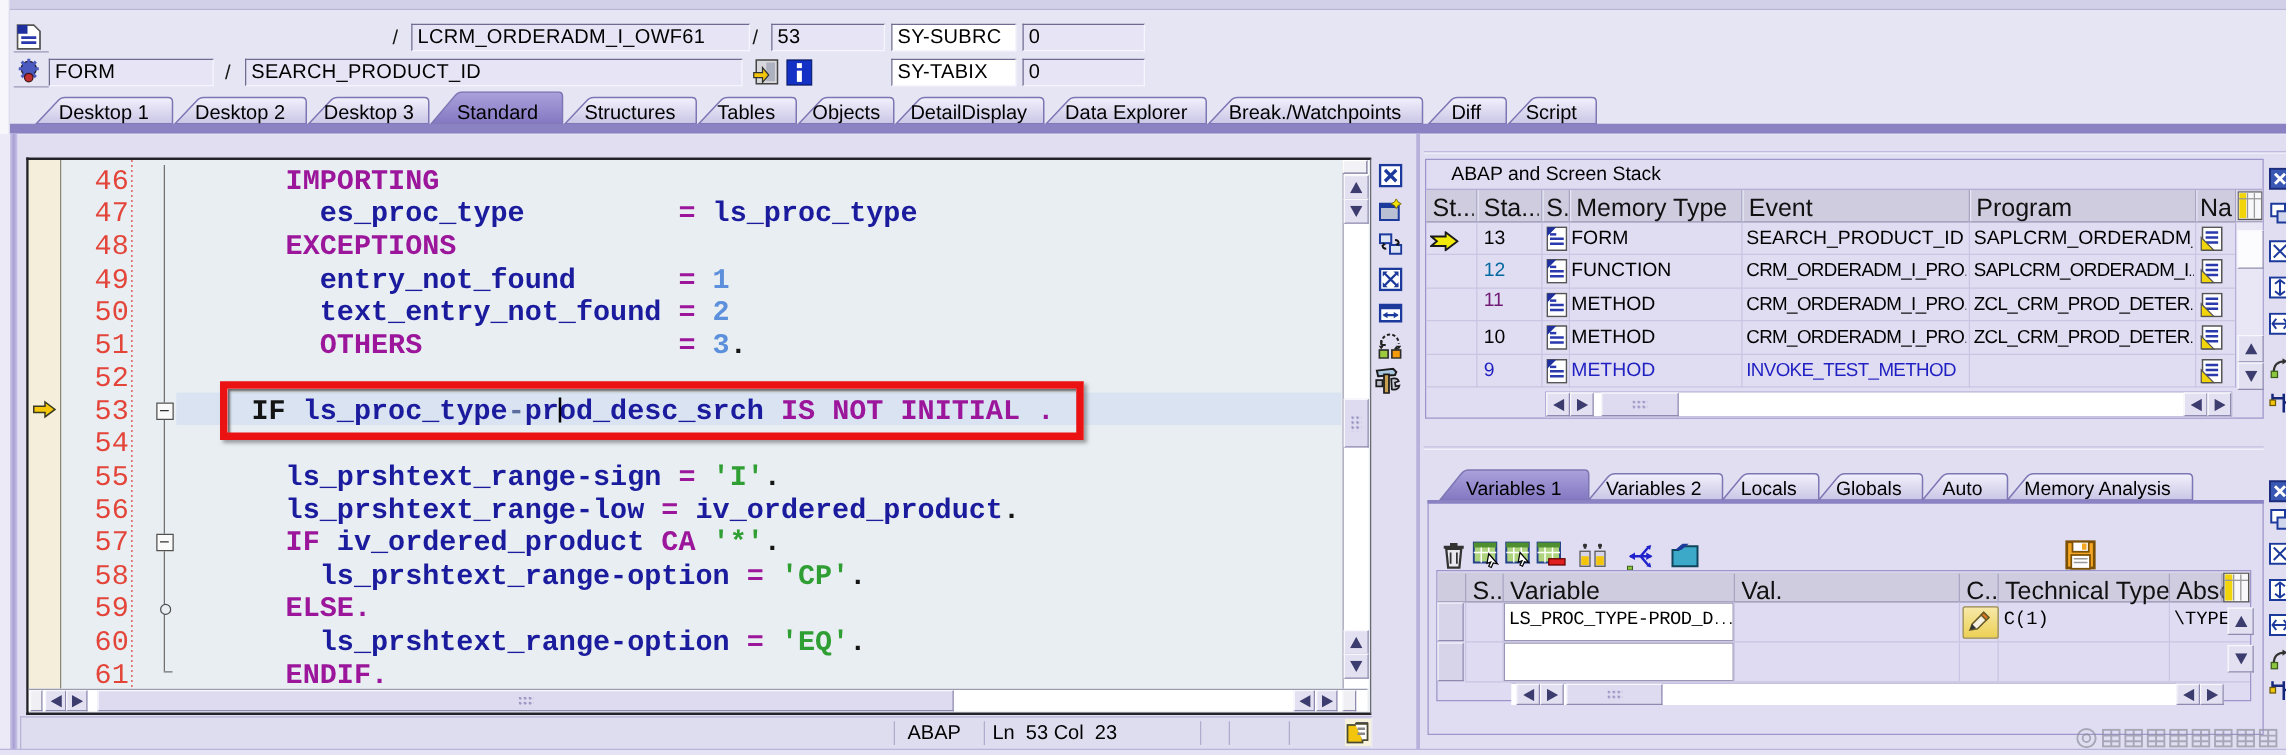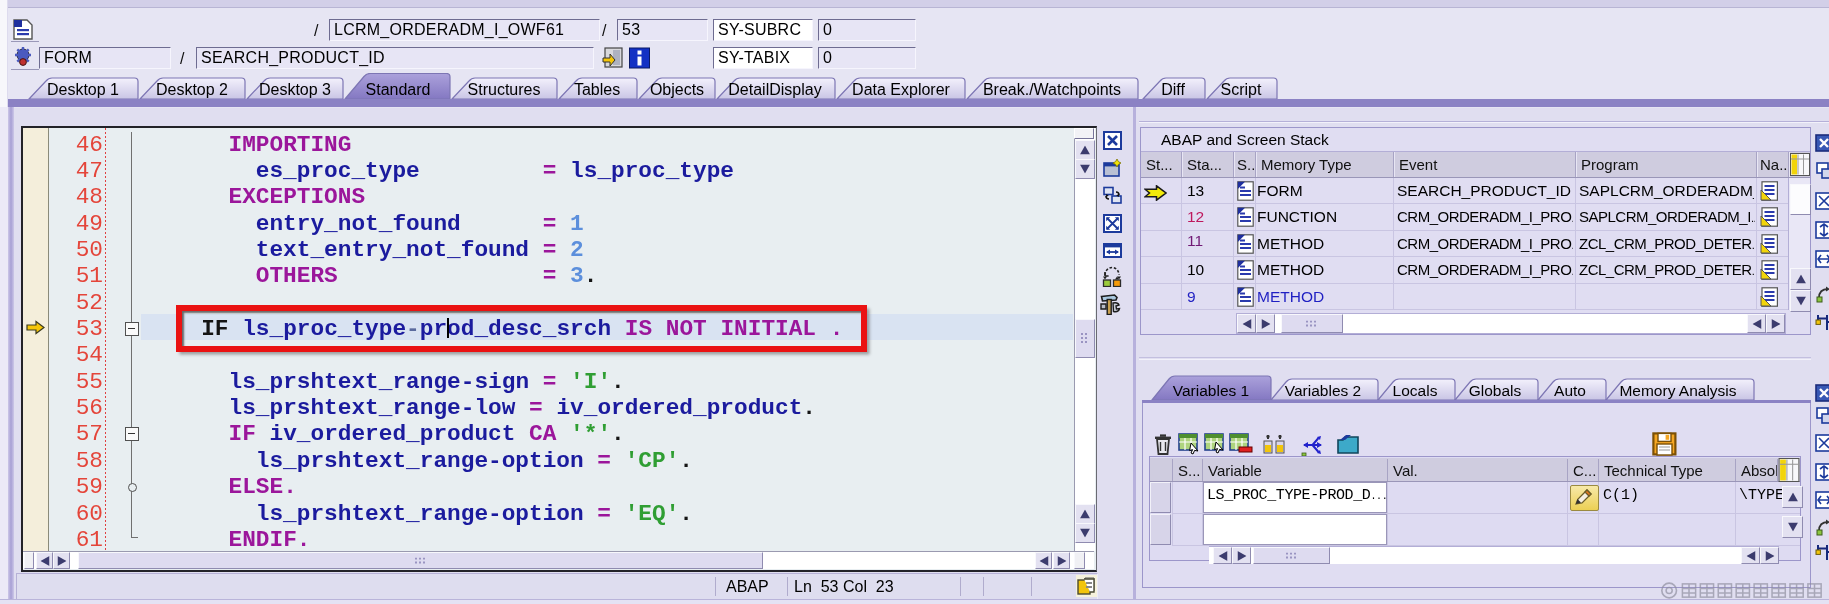--- a/index.html
+++ b/index.html
@@ -9,21 +9,21 @@
 .sb{position:absolute;background:#e3e1f1;border:1px solid;border-color:#f8f8fc #8f8bb0 #8f8bb0 #f8f8fc;}
 .sb svg{position:absolute;left:50%;top:50%;transform:translate(-50%,-50%);}
 .thumb{position:absolute;background:#dedbf0;border:1px solid;border-color:#f8f8fc #8f8bb0 #8f8bb0 #f8f8fc;}
 .dots{position:absolute;left:50%;top:50%;transform:translate(-50%,-50%);width:8px;height:8px;
 background:radial-gradient(circle at 1px 1px,#9a94c2 1px,transparent 1.2px);background-size:4px 4px;}
 .hdots{width:12px;height:7px;}
 pre{margin:0;}
 .code{position:absolute;font-family:"Liberation Mono",monospace;font-weight:bold;font-size:22.77px;line-height:26.35px;white-space:pre;}
 .kw{color:#9b169b}.id{color:#1b1b9e}.nm{color:#5c8fdc}.st{color:#2f9e33}.bk{color:#141414}
 .tcell{position:absolute;font-size:15.5px;line-height:26px;color:#000;white-space:nowrap;overflow:hidden;}
-.hcell{position:absolute;font-size:15px;color:#111;white-space:nowrap;overflow:hidden;}
+.hcell{position:absolute;font-size:20px;color:#111;white-space:nowrap;overflow:hidden;}
 </style></head><body>
 <div id="root">
 
 <div class="abs" style="left:8px;top:0;width:1821px;height:7px;background:#d2cfe8;"></div>
 <div class="abs" style="left:8px;top:7px;width:1821px;height:1px;background:#b8b5d4;"></div>
 <div class="abs" style="left:0;top:0;width:7px;height:600px;background:#f7f7fb;"></div>
 <div class="abs" style="left:7px;top:0;width:1px;height:600px;background:#dddbee;"></div>
 <div class="abs" style="left:11px;top:41px;width:28px;height:1px;background:#9a98b8;"></div>
 <div class="abs" style="left:11px;top:69px;width:28px;height:1px;background:#9a98b8;"></div>
 
@@ -329,21 +329,21 @@
 <div class="tcell" style="left:1397px;top:178.0px;width:176px;color:#000;">SEARCH_PRODUCT_ID</div>
 <svg class="abs" style="left:1760px;top:181.0px" width="19" height="20" viewBox="0 0 19 20">
       <rect x="2" y="0.8" width="15.4" height="18.4" fill="#fff" stroke="#555" stroke-width="1.2"></rect>
       <rect x="4.5" y="4" width="10" height="2" fill="#2a3aad"></rect>
       <rect x="4.5" y="8" width="10" height="2" fill="#2a3aad"></rect>
       <rect x="4.5" y="12" width="10" height="2" fill="#2a3aad"></rect>
       <path d="M1 19 L1 9 L11 19z" fill="#f2d40a" stroke="#555" stroke-width="1"></path>
     </svg>
 <div class="tcell" style="left:1579px;top:178.0px;width:175px;color:#000;">SAPLCRM_ORDERADM_I</div>
 <div class="abs" style="left:1141px;top:229.8px;width:669px;height:1px;background:#c9c5e2;"></div>
-<div class="tcell" style="left:1187px;top:204.4px;color:#be185d;">12</div>
+<div class="tcell" style="left:1187px;top:204.4px;color:#0369a1;">12</div>
 <svg class="abs" style="left:1237px;top:207.4px" width="17" height="20" viewBox="0 0 17 20">
       <rect x="0.8" y="0.8" width="15.4" height="18.4" fill="#fff" stroke="#555" stroke-width="1.2"></rect>
       <path d="M0.8 0.8 L8 0.8 L0.8 8z" fill="#1f2f9e"></path>
       <rect x="3" y="9" width="11" height="2" fill="#2a3aad"></rect>
       <rect x="3" y="13" width="11" height="2" fill="#2a3aad"></rect>
       <rect x="3" y="5.5" width="5" height="2" fill="#2a3aad"></rect>
     </svg>
 <div class="tcell" style="left:1257px;top:204.4px;width:134px;color:#000;">FUNCTION</div>
 <div class="tcell" style="letter-spacing:-0.5px;font-size:15px;left:1397px;top:204.4px;width:176px;color:#000;">CRM_ORDERADM_I_PRO<span style="font-size:11px;">...</span></div>
 <svg class="abs" style="left:1760px;top:207.4px" width="19" height="20" viewBox="0 0 19 20">
@@ -395,20 +395,21 @@
 <div class="abs" style="left:1141px;top:309.0px;width:669px;height:1px;background:#c9c5e2;"></div>
 <div class="tcell" style="left:1187px;top:283.6px;color:#1f1fc2;">9</div>
 <svg class="abs" style="left:1237px;top:286.6px" width="17" height="20" viewBox="0 0 17 20">
       <rect x="0.8" y="0.8" width="15.4" height="18.4" fill="#fff" stroke="#555" stroke-width="1.2"></rect>
       <path d="M0.8 0.8 L8 0.8 L0.8 8z" fill="#1f2f9e"></path>
       <rect x="3" y="9" width="11" height="2" fill="#2a3aad"></rect>
       <rect x="3" y="13" width="11" height="2" fill="#2a3aad"></rect>
       <rect x="3" y="5.5" width="5" height="2" fill="#2a3aad"></rect>
     </svg>
 <div class="tcell" style="left:1257px;top:283.6px;width:134px;color:#1f1fc2;">METHOD</div>
+<div class="tcell" style="letter-spacing:-0.5px;font-size:15px;left:1397px;top:283.6px;width:176px;color:#1f1fc2;">INVOKE_TEST_METHOD</div>
 <svg class="abs" style="left:1760px;top:286.6px" width="19" height="20" viewBox="0 0 19 20">
       <rect x="2" y="0.8" width="15.4" height="18.4" fill="#fff" stroke="#555" stroke-width="1.2"></rect>
       <rect x="4.5" y="4" width="10" height="2" fill="#2a3aad"></rect>
       <rect x="4.5" y="8" width="10" height="2" fill="#2a3aad"></rect>
       <rect x="4.5" y="12" width="10" height="2" fill="#2a3aad"></rect>
       <path d="M1 19 L1 9 L11 19z" fill="#f2d40a" stroke="#555" stroke-width="1"></path>
     </svg>
 <div class="abs" style="left:1181px;top:178px;width:1px;height:132px;background:#c9c5e2;"></div>
 <div class="abs" style="left:1233px;top:178px;width:1px;height:132px;background:#c9c5e2;"></div>
 <div class="abs" style="left:1255px;top:178px;width:1px;height:132px;background:#c9c5e2;"></div>

